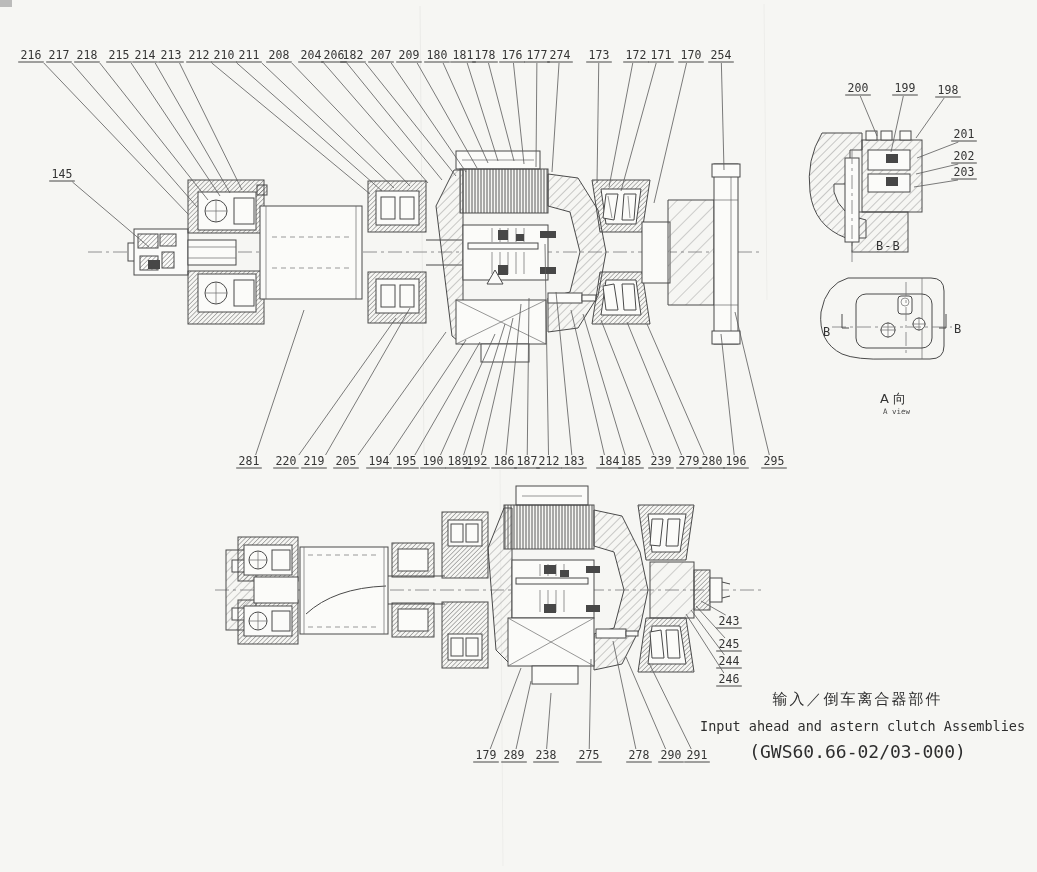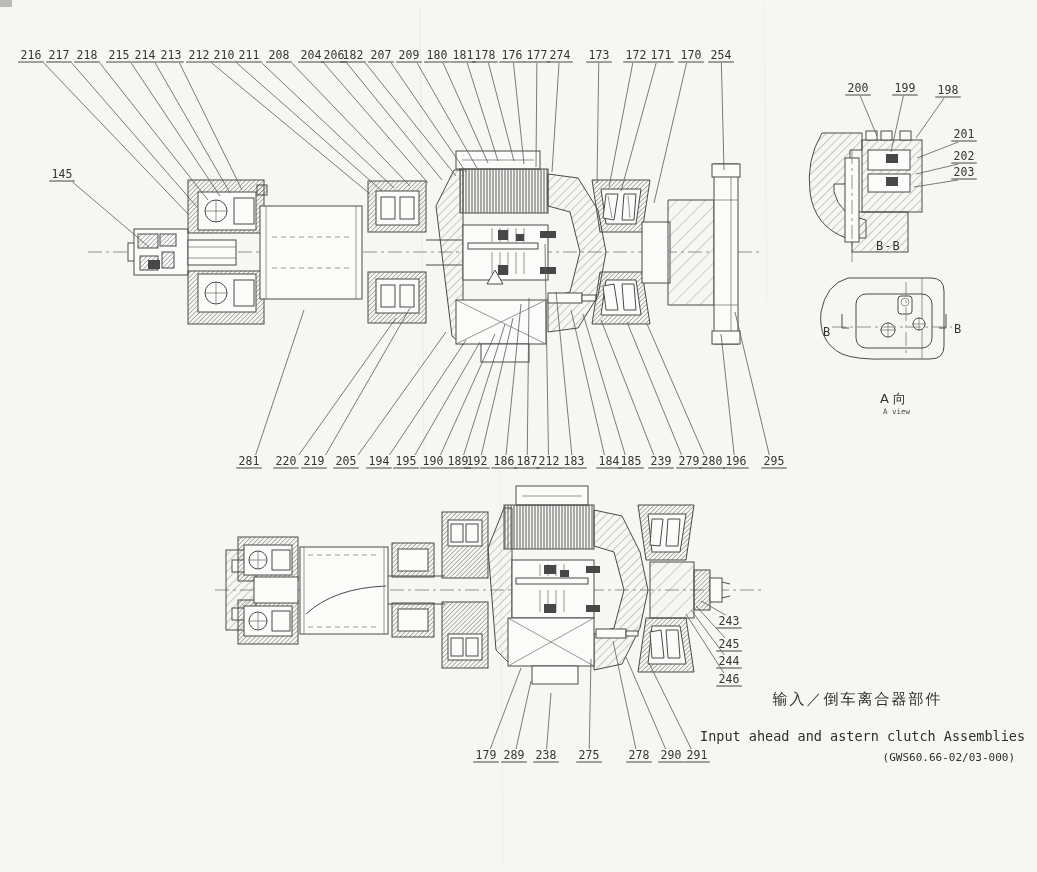--- a/index.html
+++ b/index.html
@@ -9,23 +9,23 @@
   .part{fill:#fbfbf9;stroke:#4a4a4a;stroke-width:1;}
   .ln{stroke:#4a4a4a;stroke-width:1;fill:none;}
   .lt{stroke:#6b6b6b;stroke-width:.7;fill:none;}
   .cl{stroke:#7a7a7a;stroke-width:.8;fill:none;stroke-dasharray:14 4 3 4;}
   .dsh{stroke:#707070;stroke-width:.7;fill:none;stroke-dasharray:5 4;}
   .blk{fill:#474747;stroke:none;}
   .leader{stroke:#5a5a5a;stroke-width:.8;fill:none;}
   .plabel{font:11.5px "DejaVu Sans Mono","Liberation Mono",monospace;fill:#343434;}
   .cap{font:12px "DejaVu Sans Mono","Liberation Mono",monospace;fill:#343434;}
   .title-block{position:absolute;left:700px;top:690px;width:315px;text-align:center;color:#2e2e2e;}
-  .title-cn{font-family:Liberation Serif, serif;font-size:15px;letter-spacing:2px;margin-bottom:19px;}
+  .title-cn{font-family:Liberation Serif, serif;font-size:15px;letter-spacing:2px;margin-bottom:9px;}
   .title-en{font-size:13.5px;margin-bottom:7px;white-space:nowrap;text-align:right;}
-  .title-code{font-size:11px;text-align:right;}
+  .title-code{font-size:18px;}
 </style>
 </head>
 <body>
 
 <div id="sheet">
   <svg id="dwg" width="1037" height="872" viewBox="0 0 1037 872">
     <defs>
       <pattern id="h" width="6" height="6" patternUnits="userSpaceOnUse" patternTransform="rotate(45)">
         <line x1="0" y1="0" x2="0" y2="6" stroke="#6e6e6e" stroke-width="0.7"></line>
       </pattern>

